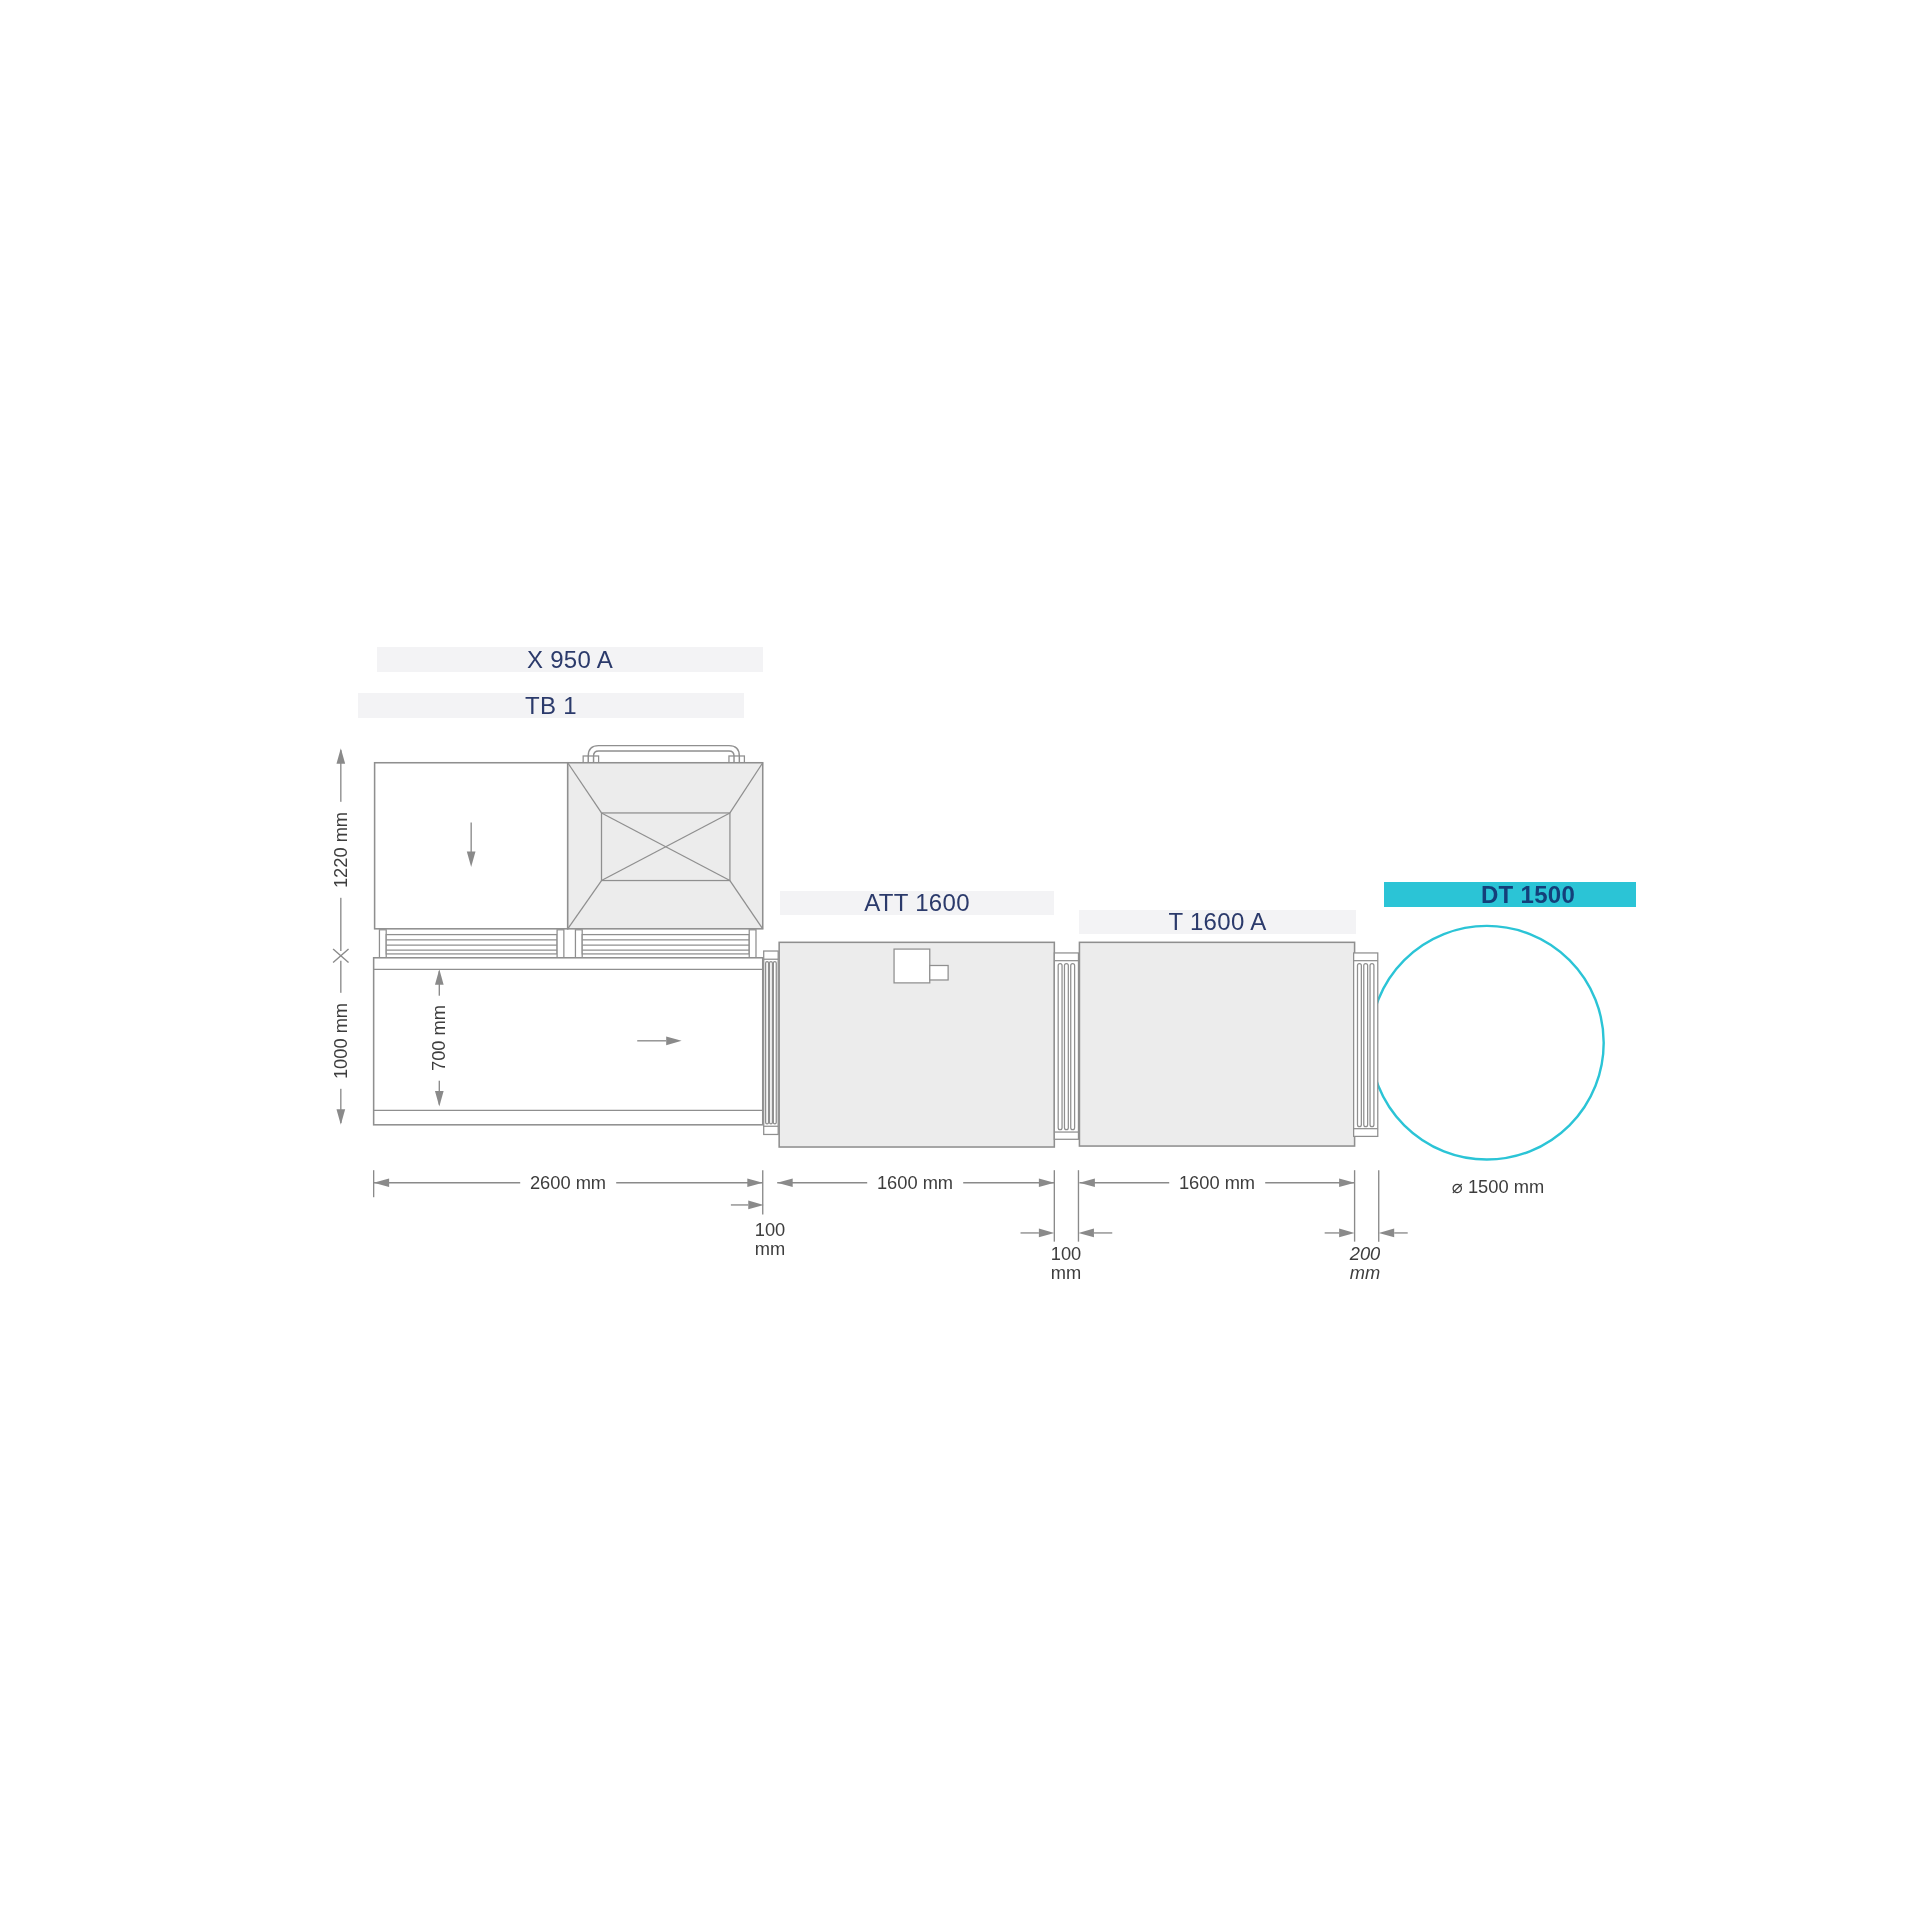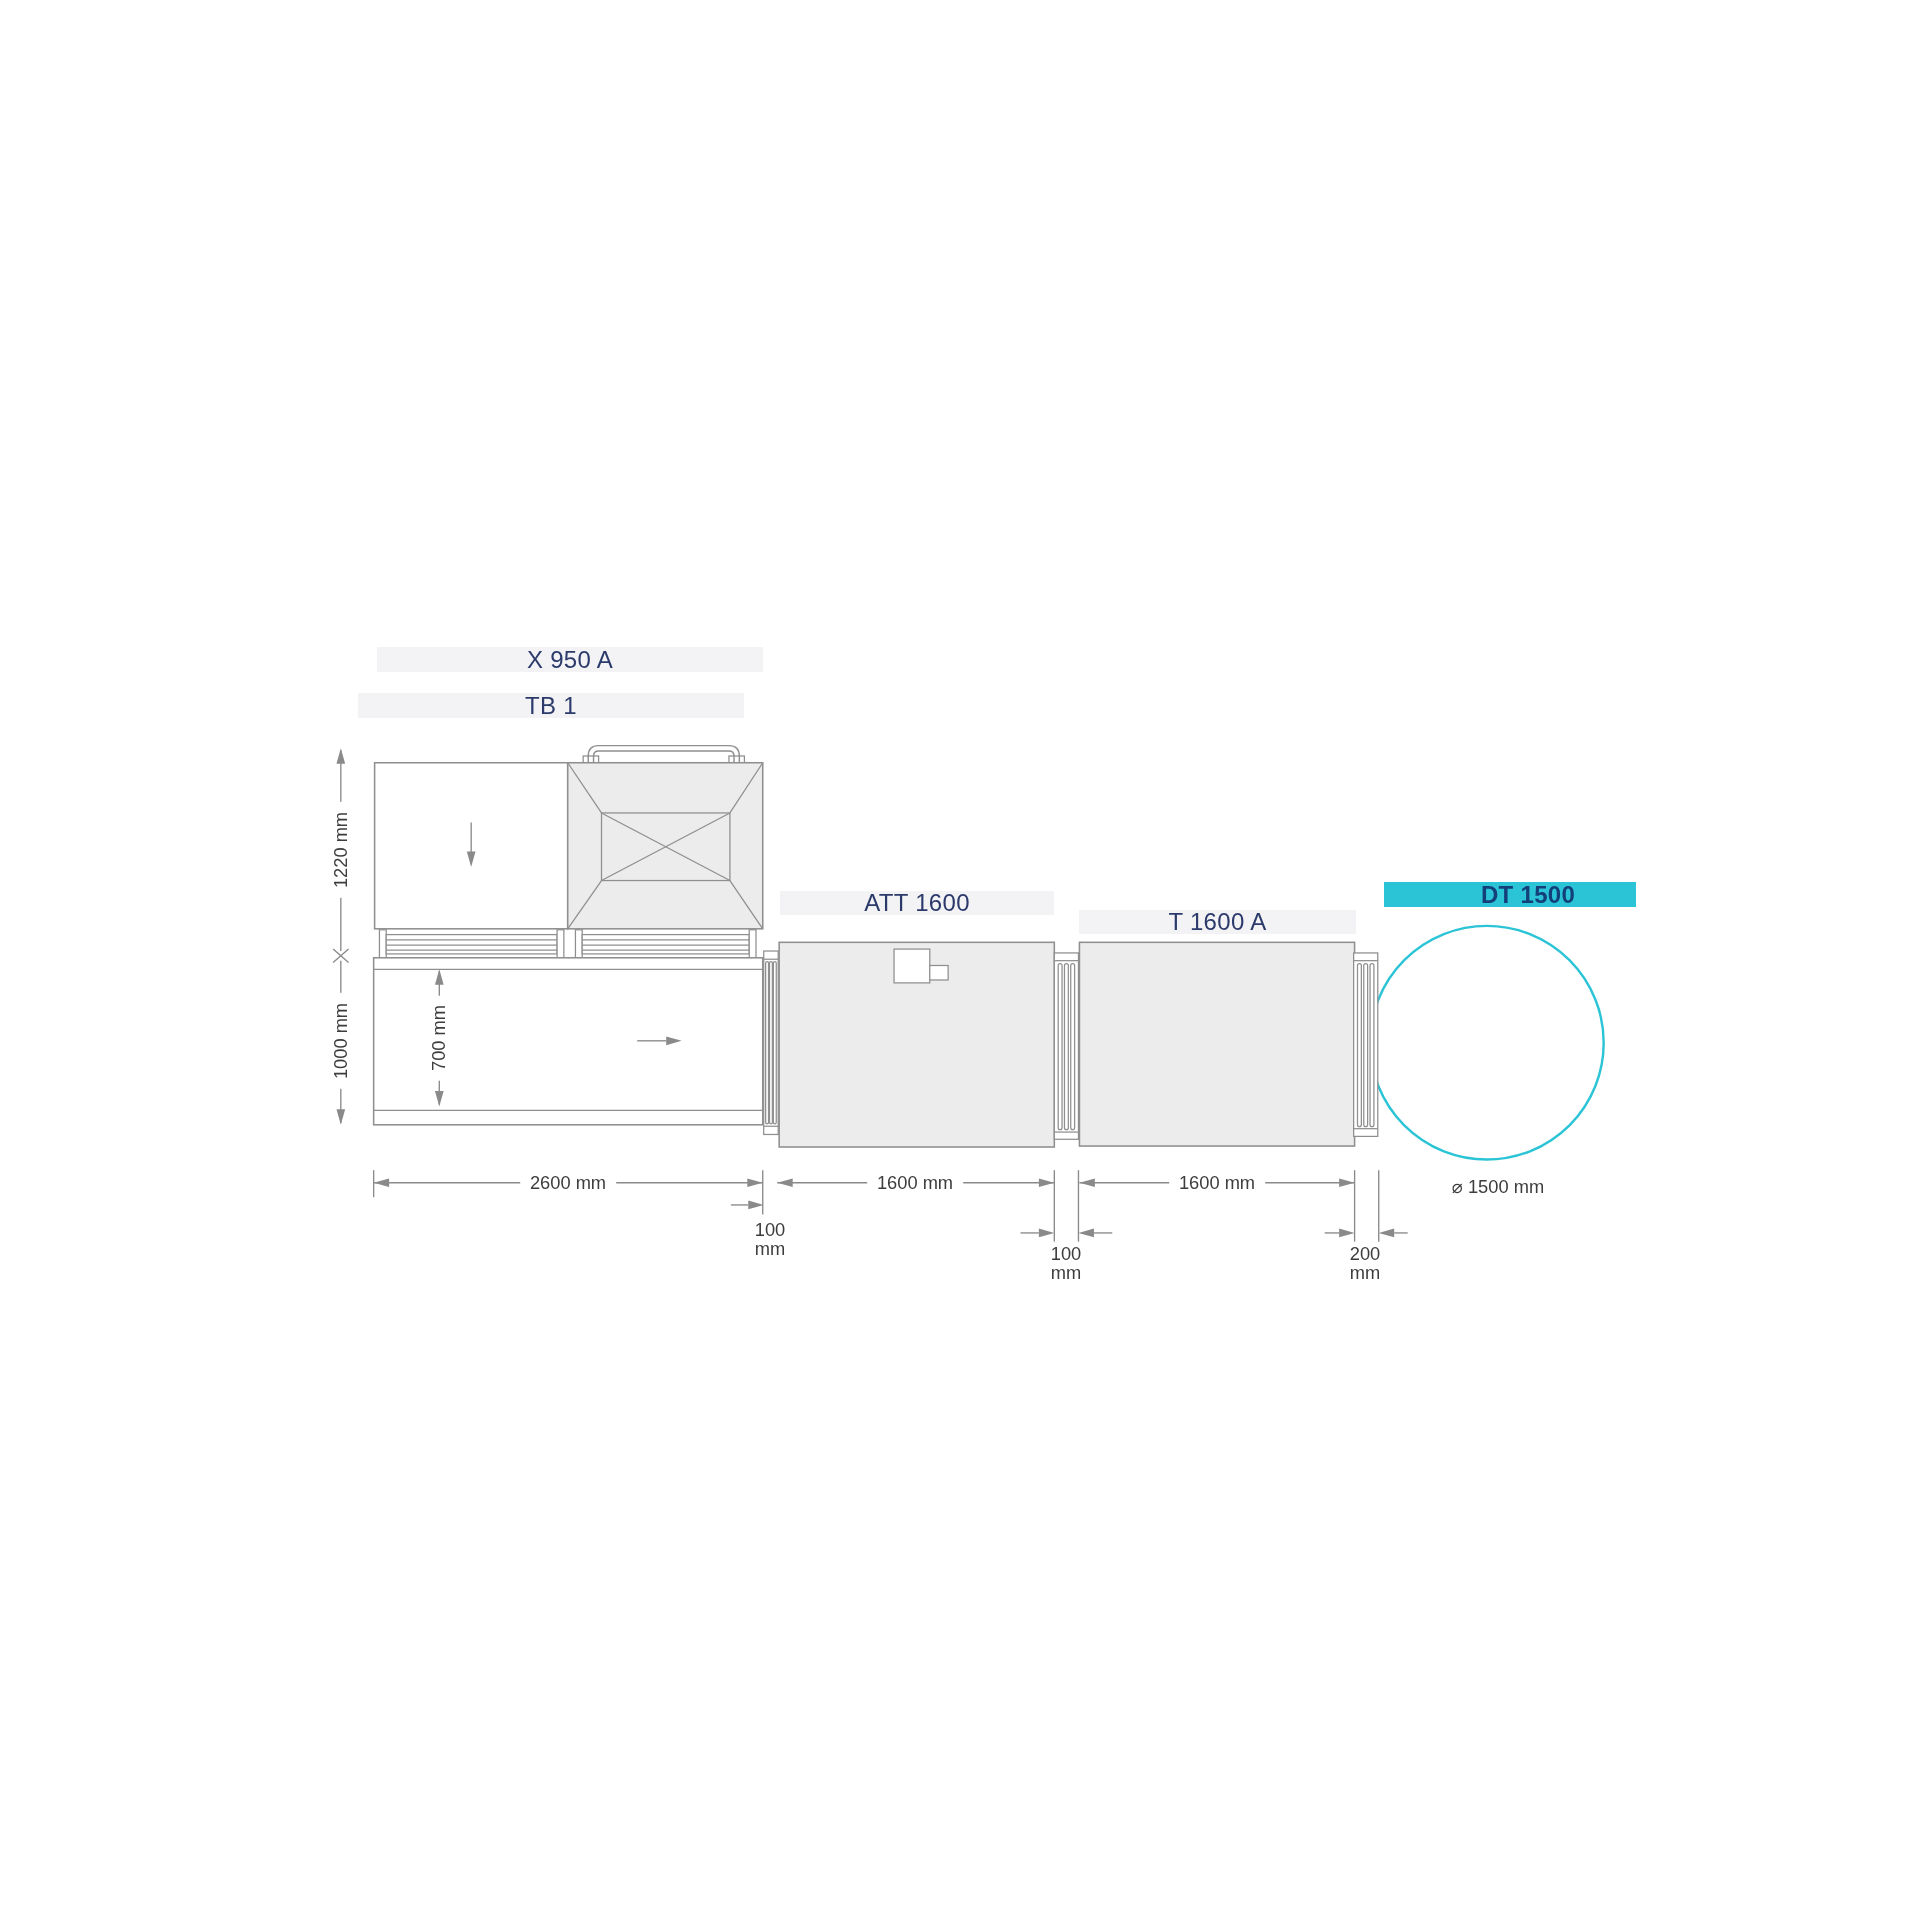--- a/index.html
+++ b/index.html
@@ -192,21 +192,21 @@
   <div class="dim hdim" style="left:1217px;top:1183px;">1600 mm</div>
 
   <div class="gap" style="left:770px;top:1220px;">
     <span>100</span>
     <span>mm</span>
   </div>
   <div class="gap" style="left:1066px;top:1244px;">
     <span>100</span>
     <span>mm</span>
   </div>
-  <div class="gap" style="left:1365px;top:1244px;">
+  <div class="gap" style="left:1365px;top:1244px;font-style:italic;">
     <span>200</span>
     <span>mm</span>
   </div>
 
   <div class="dim plain" style="left:1498px;top:1187px;">⌀ 1500 mm</div>
 
 </div>
 
 
 </body></html>

